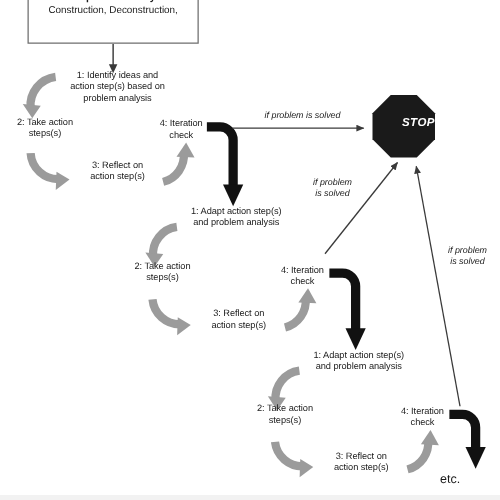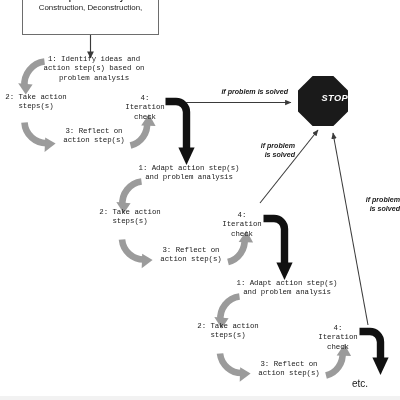--- a/index.html
+++ b/index.html
@@ -15,21 +15,20 @@
   svg.layer{position:absolute;left:0;top:0;width:400px;height:400px;pointer-events:none;}
 
   .lbl{
     position:absolute;
     text-align:center;
     font-size:7.4px;
     line-height:9.3px;
     letter-spacing:-0.05px;
     color:#191919;
     white-space:pre-line;
-    font-family:Liberation Mono, monospace;
   }
 
   
   #headbox{
     position:absolute;
     left:22px;top:-9px;width:137px;height:44px;
     border:1.1px solid #6d6d6d;
     background:#fff;
     box-sizing:border-box;
   }
@@ -45,23 +44,22 @@
     text-align:right;color:#ffffff;font-weight:bold;
     font-size:9.2px;letter-spacing:0.4px;font-style:italic;
   }
 
   .ital{
     position:absolute;
     font-style:italic;
     font-size:7.1px;
     line-height:8.6px;
     color:#1a1a1a;
-    text-align:right;
+    text-align:center;
     white-space:pre-line;
-    font-weight:bold;
   }
   #etc{
     position:absolute;left:352px;top:378px;
     font-size:10px;color:#191919;
   }
   #bottomband{
     position:absolute;left:0;top:396px;width:400px;height:4px;
     background:#f2f2f2;
   }
 </style>

